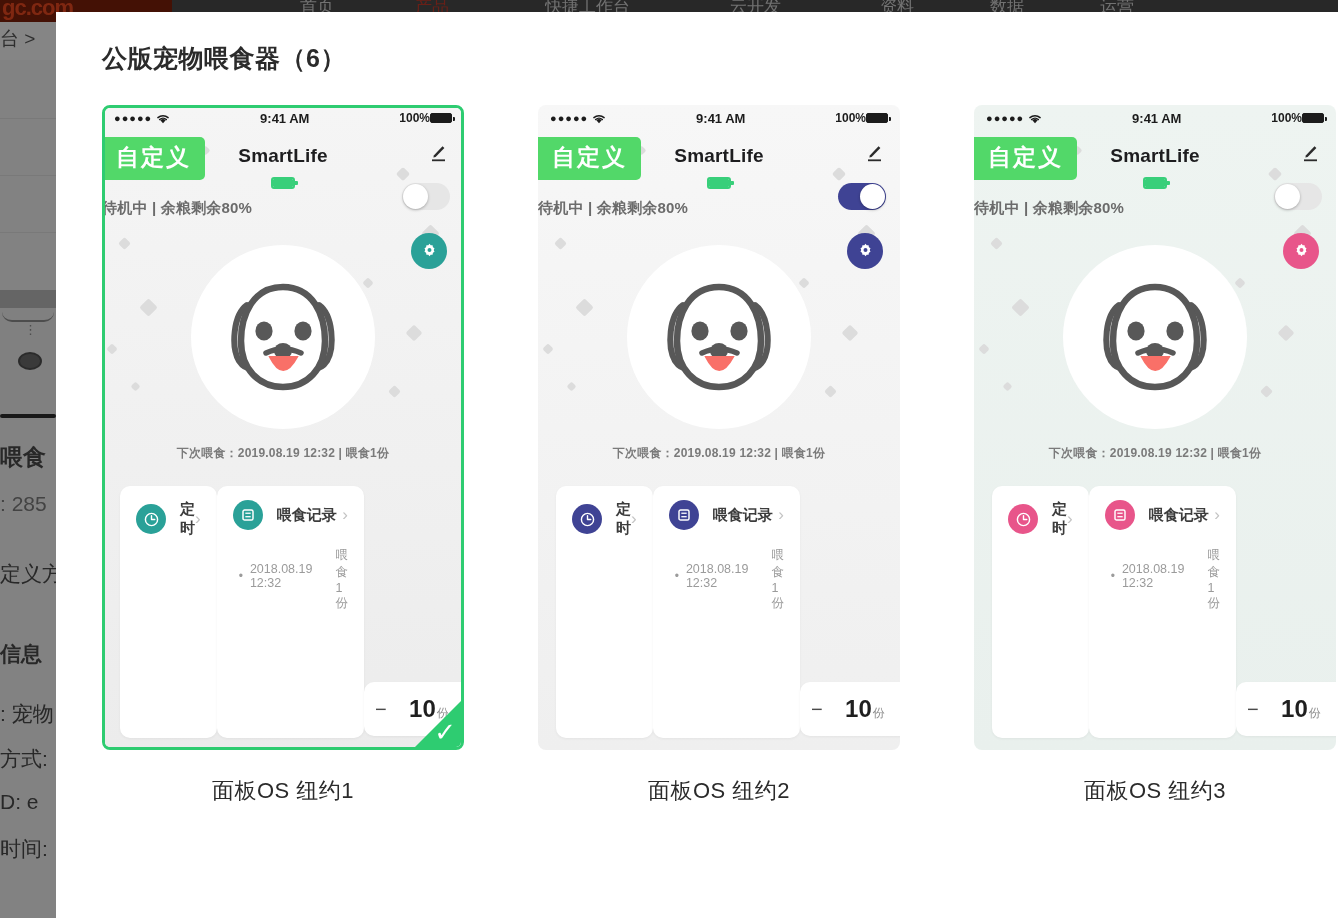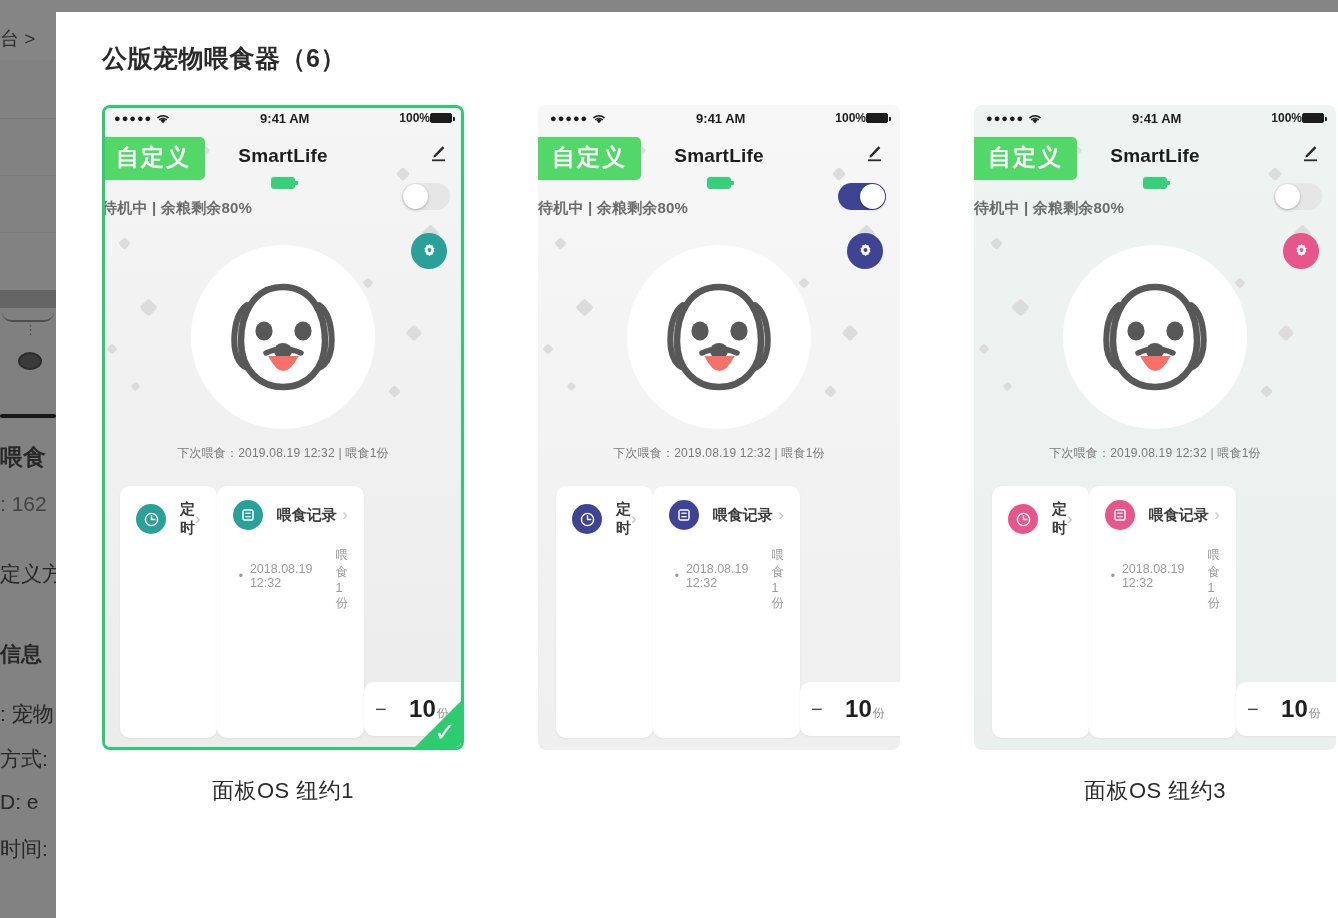--- a/index.html
+++ b/index.html
@@ -209,21 +209,21 @@
     display: flex; align-items: center; justify-content: center;
   }
   .sparkles { position: absolute; inset: 0; pointer-events: none; }
   .spark {
     position: absolute; background: #dcdcdc;
     transform: rotate(45deg);
     border-radius: 2px;
   }
   .next-feed {
     position: absolute; left: 0; right: 0; bottom: 10px;
-    text-align: center; font-size: 12px; font-weight: normal; color: #7a7a7a;
+    text-align: center; font-size: 12px; font-weight: bold; color: #7a7a7a;
     letter-spacing: 0.2px;
   }
 
   
   .listarea {
     flex: 1;
     padding: 14px 18px 0 18px;
     display: flex; flex-direction: row;
     overflow: hidden;
   }
@@ -297,28 +297,38 @@
   <div class="bg-rule" style="top:118px"></div>
   <div class="bg-rule" style="top:175px"></div>
   <div class="bg-rule" style="top:232px"></div>
   <div id="bg-device"></div>
   <div id="bg-device-top"></div>
   <div id="bg-device-lip"></div>
   <div id="bg-device-dots">⋮</div>
   <div id="bg-device-bowl"></div>
   <div id="bg-device-base"></div>
   <div class="bg-text" style="top:442px; font-size:23px; font-weight:bold;">喂食</div>
-  <div class="bg-text" style="top:492px; font-size:21px; color:#7a7a7a;">: 162</div>
+  <div class="bg-text" style="top:492px; font-size:21px; color:#7a7a7a;">: 285</div>
   <div class="bg-text" style="top:560px; font-size:21px;">定义方:</div>
   <div class="bg-text" style="top:640px; font-size:21px; font-weight:bold;">信息</div>
   <div class="bg-text" style="top:700px; font-size:21px;">: 宠物</div>
   <div class="bg-text" style="top:745px; font-size:21px;">方式:</div>
   <div class="bg-text" style="top:790px; font-size:21px;">D: e</div>
   <div class="bg-text" style="top:835px; font-size:21px;">时间:</div>
 
+  <div id="bg-topbar">
+    <div id="bg-logo">gc.com</div>
+    <div class="bg-nav-item" style="left:300px">首页</div>
+    <div class="bg-nav-item" style="left:415px; color:#c0392b;">产品</div>
+    <div class="bg-nav-item" style="left:545px">快捷工作台</div>
+    <div class="bg-nav-item" style="left:730px">云开发</div>
+    <div class="bg-nav-item" style="left:880px">资料</div>
+    <div class="bg-nav-item" style="left:990px">数据</div>
+    <div class="bg-nav-item" style="left:1100px">运营</div>
+  </div>
   <div id="bg-crumb">台 &gt;</div>
 </div>
 <div id="bg-dim"></div>
 
 <div id="modal">
   <div id="modal-body">
     <div id="section-title">公版宠物喂食器（6）</div>
     <div id="tpl-grid">
         <div class="tpl-col">
   <div class="phone-wrap selected">
@@ -566,20 +576,21 @@
             </span>
             <span class="step-sign">+</span>
           </div>
           <div class="feed-btn" style="background:#3f4394">喂食</div>
         </div>
 
       </div>
     </div>
 
   </div>
+  <div class="tpl-caption">面板OS 纽约2</div>
   </div>
         <div class="tpl-col">
   <div class="phone-wrap ">
     <div class="phone" style="background:linear-gradient(180deg, #eef4f1 0%, #e9f0ed 100%)">
 
       <div class="statusbar">
         <span class="sb-left">
           <span class="sb-dots">●●●●●</span>
           <svg class="wifi-ico" width="14" height="11" viewBox="0 0 14 11">
                     <path d="M7 10.3 L4.3 7.2 a4.2 4.2 0 0 1 5.4 0 Z" fill="#1c1c1c"></path>

